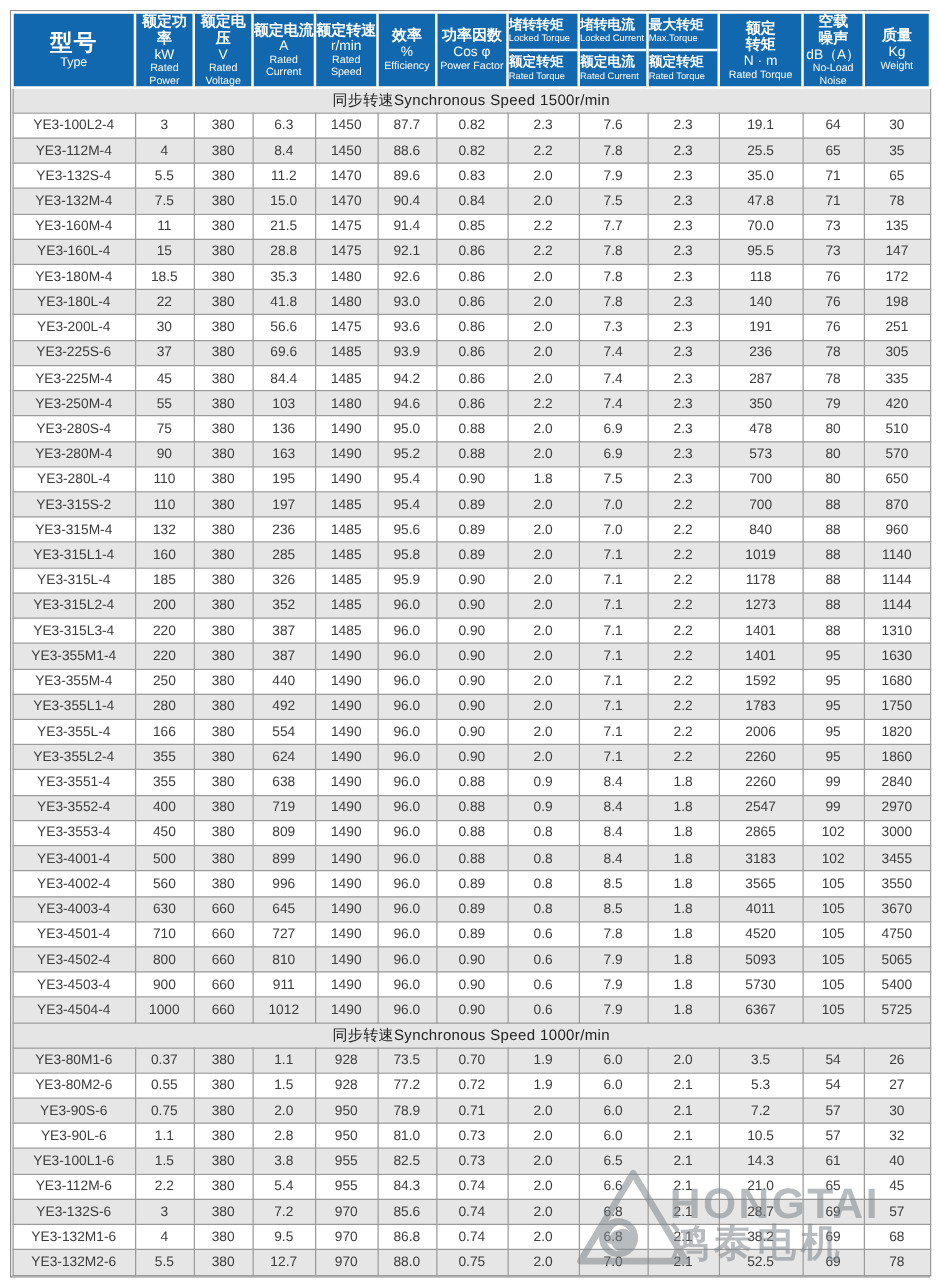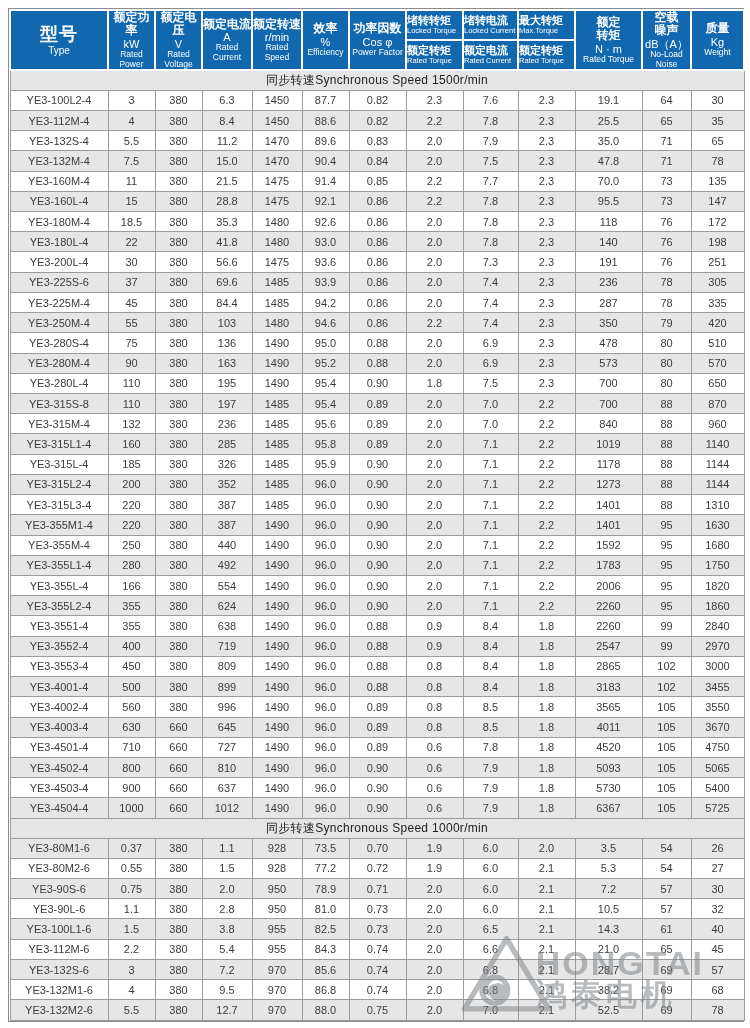--- a/index.html
+++ b/index.html
@@ -404,21 +404,21 @@
           <td>95.4</td>
           <td>0.90</td>
           <td>1.8</td>
           <td>7.5</td>
           <td>2.3</td>
           <td>700</td>
           <td>80</td>
           <td>650</td>
         </tr>
         <tr class="alt">
-          <td>YE3-315S-8</td>
+          <td>YE3-315S-2</td>
           <td>110</td>
           <td>380</td>
           <td>197</td>
           <td>1485</td>
           <td>95.4</td>
           <td>0.89</td>
           <td>2.0</td>
           <td>7.0</td>
           <td>2.2</td>
           <td>700</td>
@@ -692,21 +692,21 @@
           <td>7.9</td>
           <td>1.8</td>
           <td>5093</td>
           <td>105</td>
           <td>5065</td>
         </tr>
         <tr>
           <td>YE3-4503-4</td>
           <td>900</td>
           <td>660</td>
-          <td>637</td>
+          <td>911</td>
           <td>1490</td>
           <td>96.0</td>
           <td>0.90</td>
           <td>0.6</td>
           <td>7.9</td>
           <td>1.8</td>
           <td>5730</td>
           <td>105</td>
           <td>5400</td>
         </tr>

